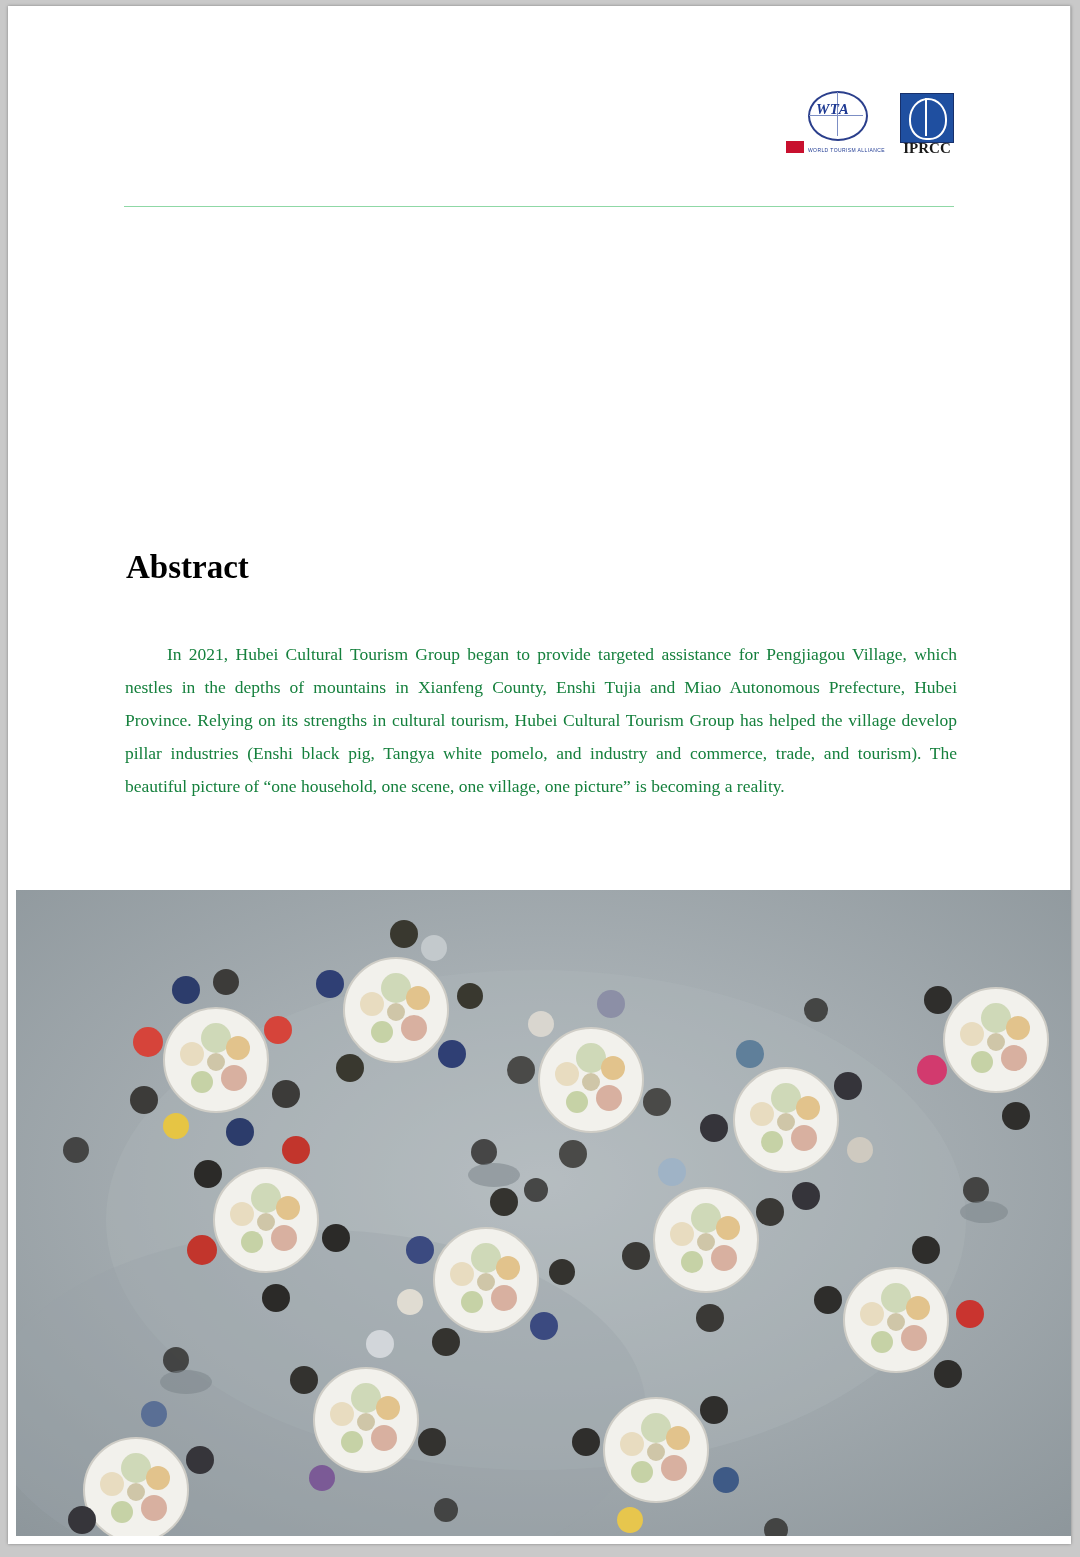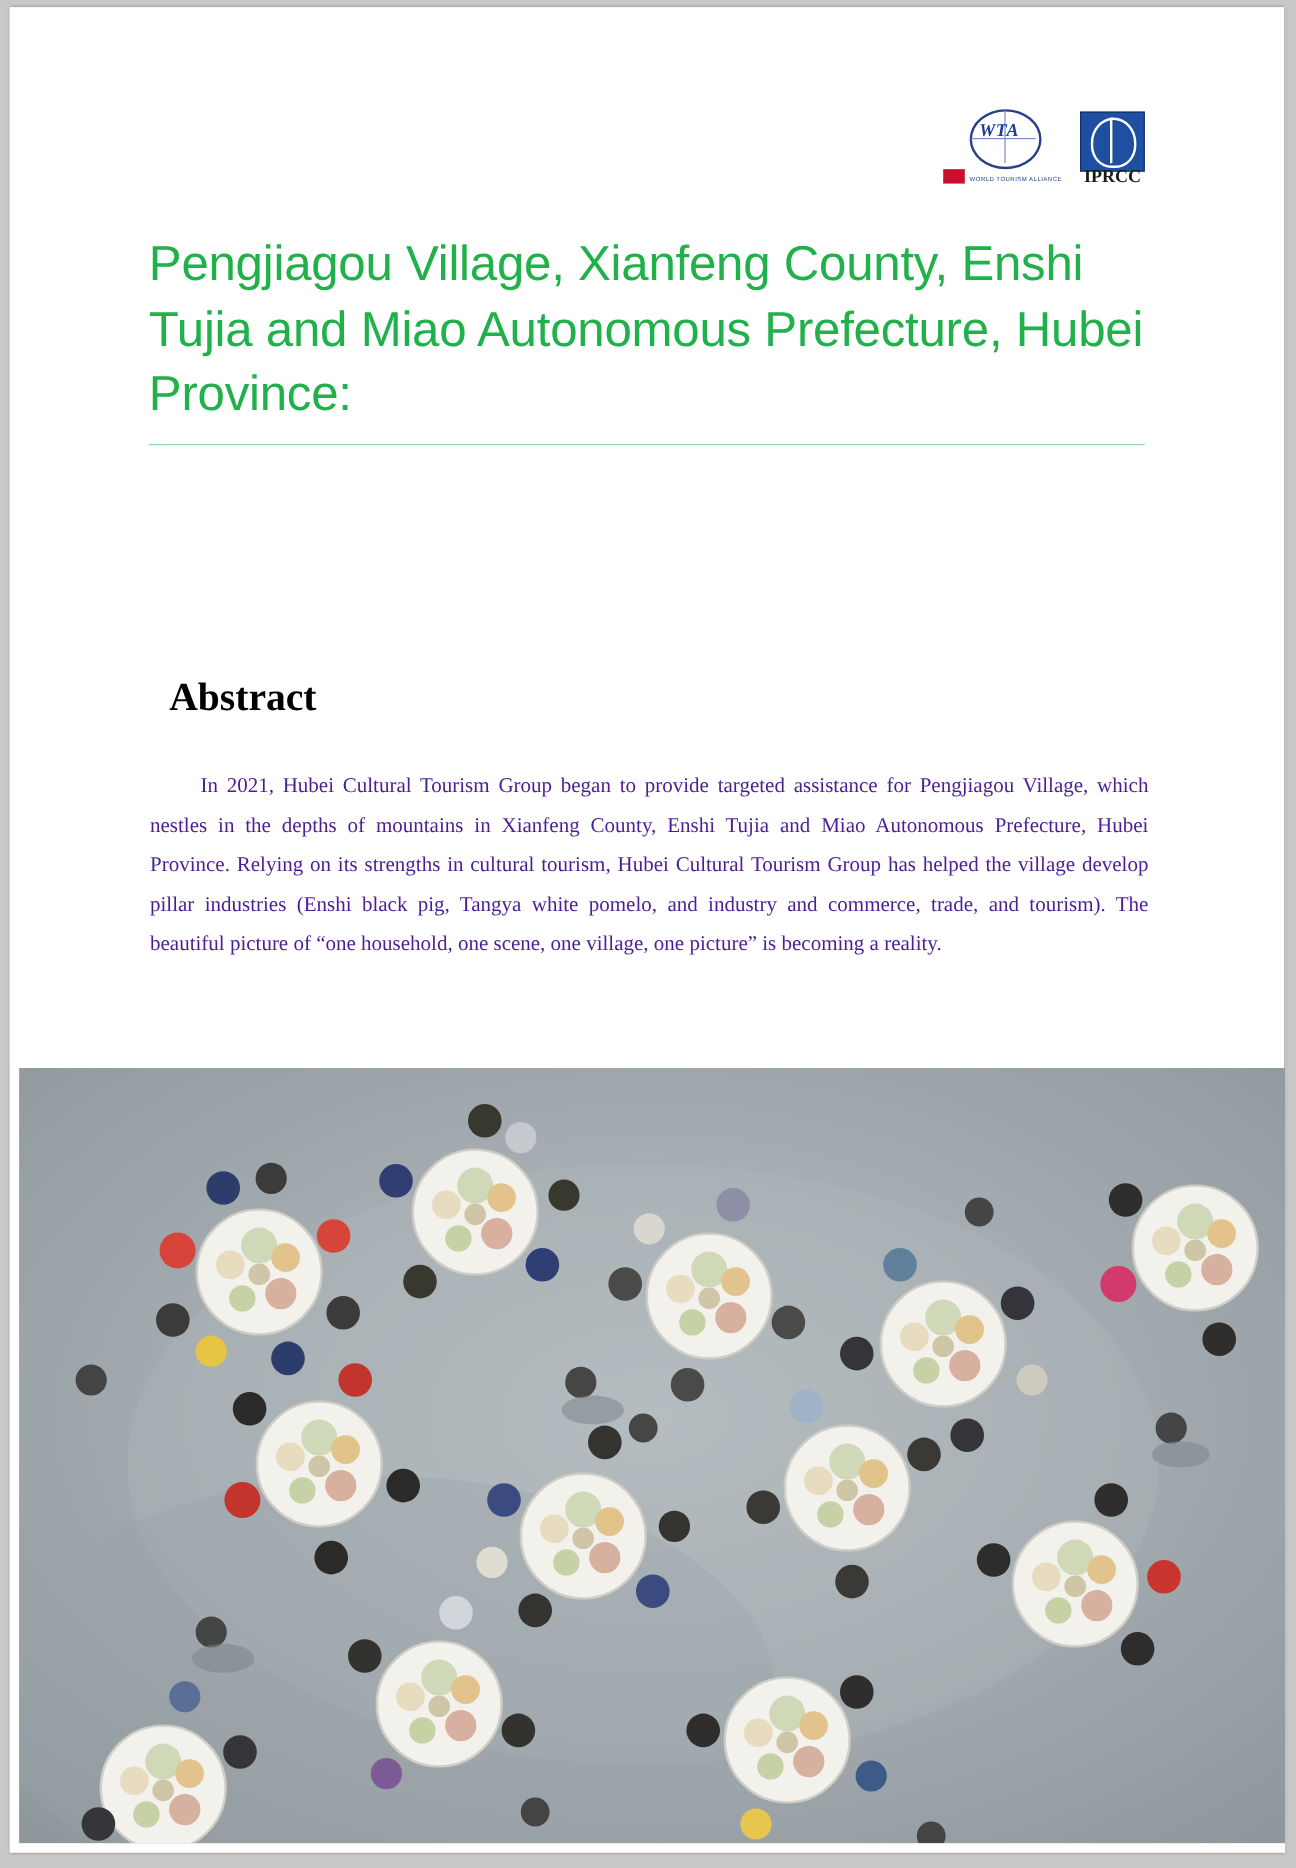--- a/index.html
+++ b/index.html
@@ -187,31 +187,31 @@
 
   
   .abstract-heading {
     position: absolute;
     left: 117px;
     top: 542px;
     font-family: "Liberation Serif", serif;
     font-size: 33px;
     font-weight: bold;
     color: #000000;
-    margin: 16px;
+    margin: 1px;
   }
   .abstract-body {
     position: absolute;
     left: 117px;
     top: 632px;
     width: 832px;
     font-family: "Liberation Serif", serif;
     font-size: 17.5px;
     line-height: 33px;
-    color: #4c1d95;
+    color: #15803d;
     text-align: justify;
     text-indent: 42px;
     margin: 0;
   }
 
   
   .photo {
     position: absolute;
     left: 8px;
     top: 884px;
@@ -239,21 +239,20 @@
       </div>
 
       <div class="logo-iprcc">
         <div class="mark"></div>
         <div class="iprcc-text">IPRCC</div>
       </div>
 
     </div>
 
     <div class="title-block">
-      <h1 class="doc-title">Pengjiagou Village, Xianfeng County, Enshi Tujia and Miao Autonomous Prefecture, Hubei Province:</h1>
       <div class="title-rule"></div>
     </div>
 
     <h3 class="abstract-heading">Abstract</h3>
     <p class="abstract-body">In 2021, Hubei Cultural Tourism Group began to provide targeted assistance for Pengjiagou Village, which nestles in the depths of mountains in Xianfeng County, Enshi Tujia and Miao Autonomous Prefecture, Hubei Province. Relying on its strengths in cultural tourism, Hubei Cultural Tourism Group has helped the village develop pillar industries (Enshi black pig, Tangya white pomelo, and industry and commerce, trade, and tourism). The beautiful picture of “one household, one scene, one village, one picture” is becoming a reality.</p>
 
   </div>
 
   <div class="photo">
     <svg width="1055" height="646" viewBox="0 0 1055 646" xmlns="http://www.w3.org/2000/svg">

